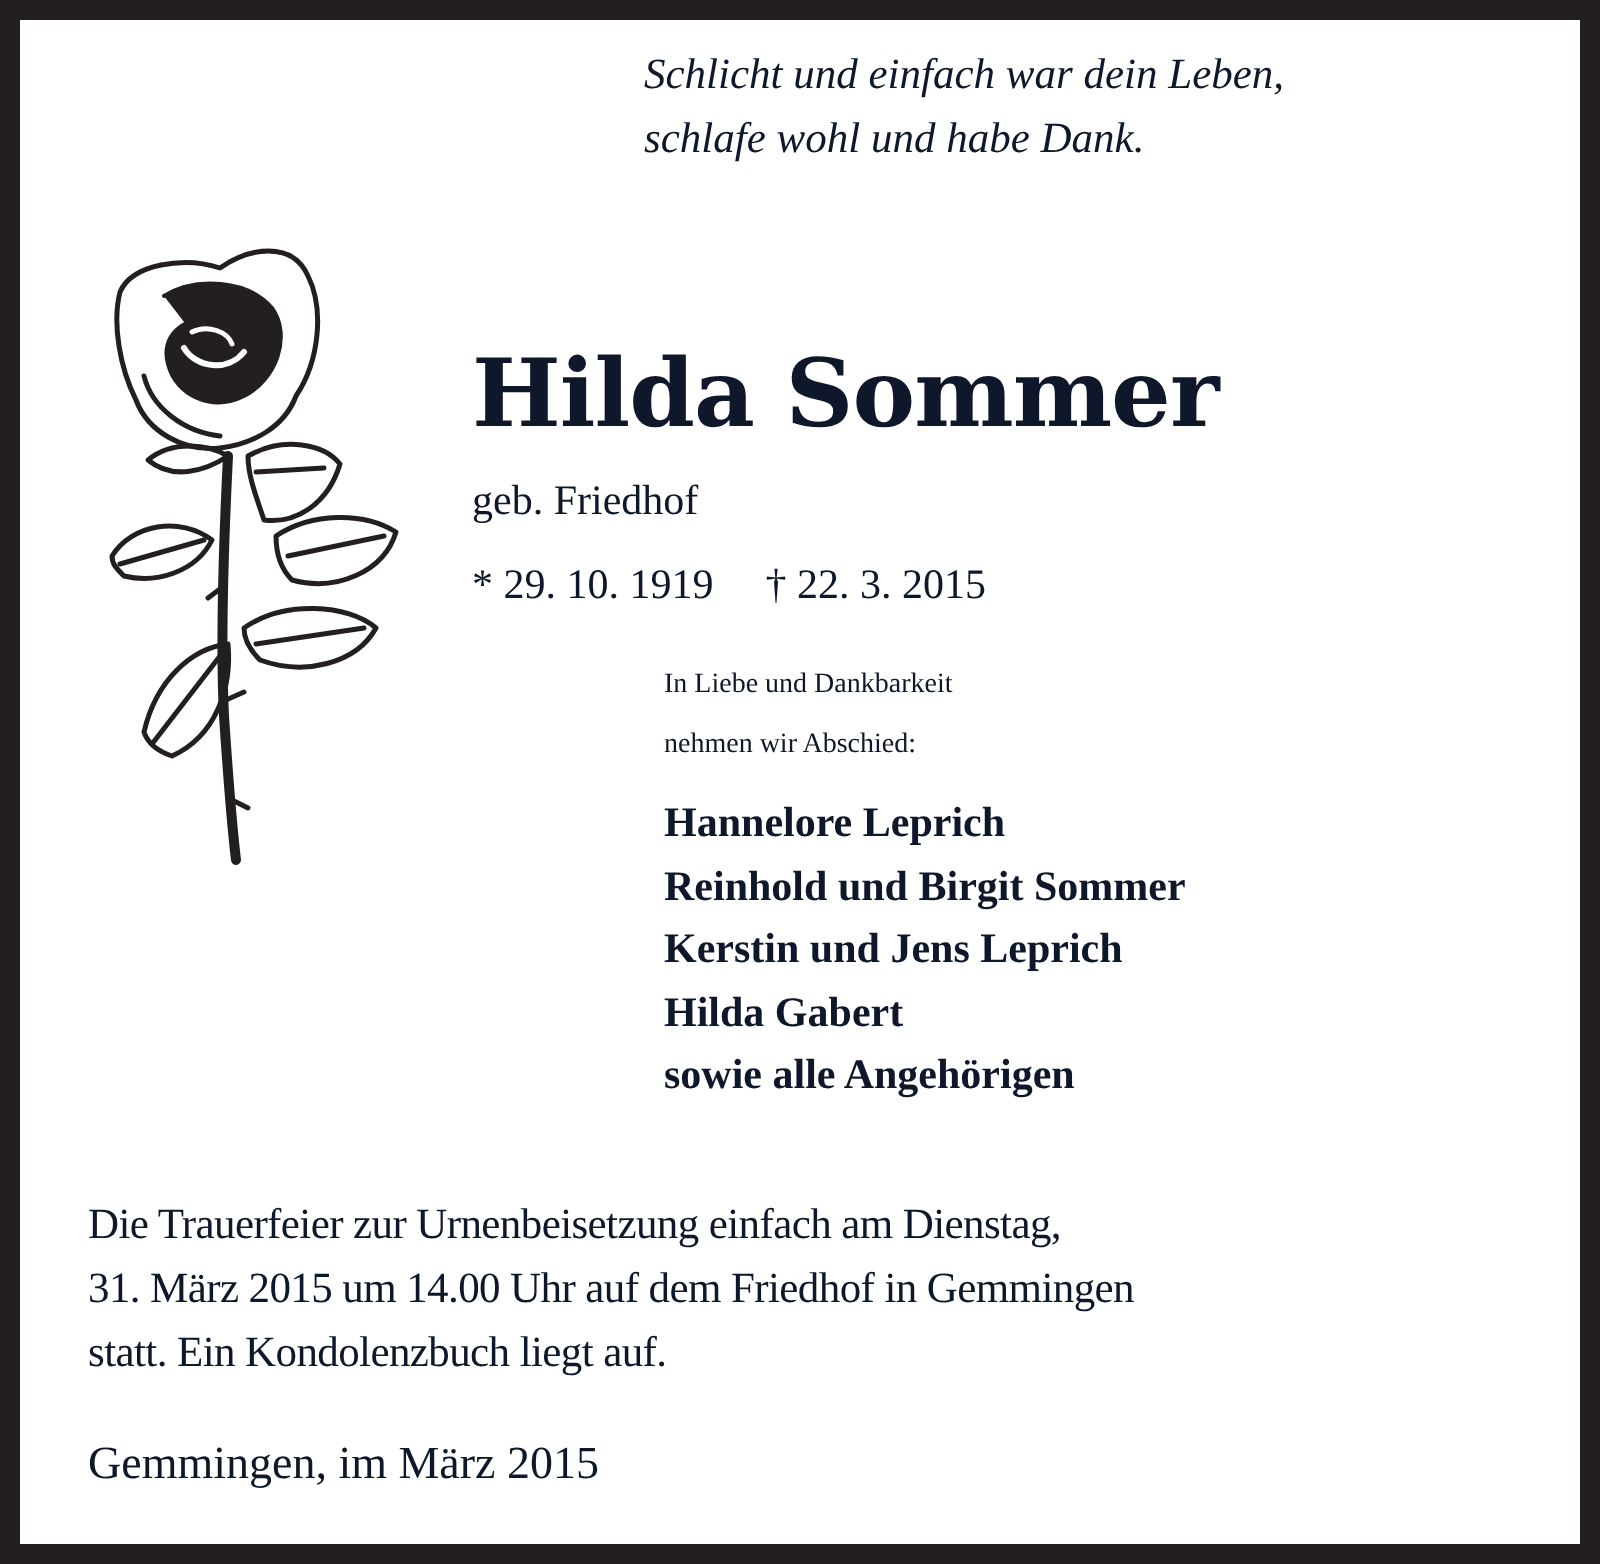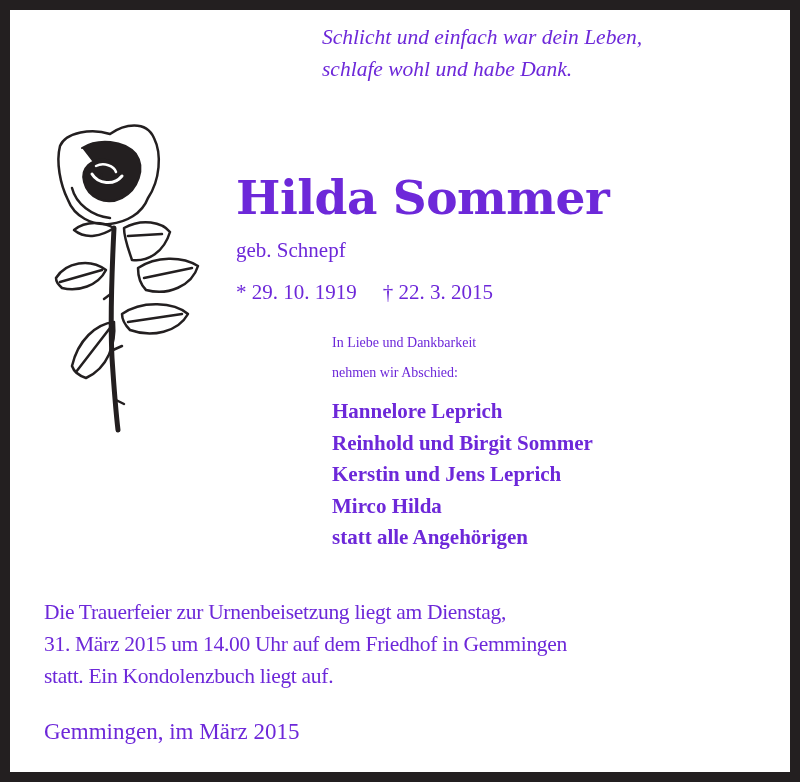--- a/index.html
+++ b/index.html
@@ -1,18 +1,18 @@
 <!DOCTYPE html>
 <html><head>
 <meta charset="utf-8">
 <style>
   html,body{margin:0;padding:0;background:#fff;}
   body{width:800px;height:782px;overflow:hidden;position:relative;}
   .frame{position:absolute;left:0;top:0;width:780px;height:762px;border:10px solid #231f20;background:#fff;}
-  .txt{position:absolute;color:#6d28d9;font-family:"DejaVu Serif","Liberation Serif",serif;white-space:nowrap;}
+  .txt{position:absolute;color:#0f172a;font-family:"DejaVu Serif","Liberation Serif",serif;white-space:nowrap;}
   .poem{left:322px;top:22px;font-style:italic;font-size:21.5px;line-height:31.5px;font-family:"Liberation Serif",serif;}
   .name{left:236px;top:168px;font-weight:bold;font-size:47px;line-height:60px;font-family:"DejaVu Serif",serif;letter-spacing:-0.5px;text-align:center;}
   .maiden{left:236px;top:236px;font-size:21px;line-height:28px;font-family:"Liberation Serif",serif;}
   .dates{left:236px;top:278px;font-size:21px;line-height:28px;font-family:"Liberation Serif",serif;}
   .dates .gap{display:inline-block;width:26px;}
   .intro{left:332px;top:328px;font-size:14px;line-height:30px;font-family:"Liberation Serif",serif;}
   .family{left:332px;top:396px;font-weight:bold;font-size:21px;line-height:31.5px;font-family:"Liberation Serif",serif;}
   .notice{left:44px;top:596px;font-size:21.5px;line-height:32px;font-family:"Liberation Serif",serif;letter-spacing:-0.3px;}
   .place{left:44px;top:716px;font-size:23px;line-height:32px;font-family:"Liberation Serif",serif;text-align:center;}
   .line{display:block;}
@@ -55,37 +55,37 @@
     <path d="M24 254 L58 210"></path>
   </g>
 </svg>
 
 <div class="txt poem">
   <span class="line">Schlicht und einfach war dein Leben,</span>
   <span class="line">schlafe wohl und habe Dank.</span>
 </div>
 
 <div class="txt name">Hilda Sommer</div>
-<div class="txt maiden">geb. Schnepf</div>
+<div class="txt maiden">geb. Friedhof</div>
 <div class="txt dates">
   <span>* 29. 10. 1919</span><span class="gap"></span><span>† 22. 3. 2015</span>
 </div>
 
 <div class="txt intro">
   <span class="line">In Liebe und Dankbarkeit</span>
   <span class="line">nehmen wir Abschied:</span>
 </div>
 
 <div class="txt family">
   <span class="line">Hannelore Leprich</span>
   <span class="line">Reinhold und Birgit Sommer</span>
   <span class="line">Kerstin und Jens Leprich</span>
-  <span class="line">Mirco Hilda</span>
-  <span class="line">statt alle Angehörigen</span>
+  <span class="line">Hilda Gabert</span>
+  <span class="line">sowie alle Angehörigen</span>
 </div>
 
 <div class="txt notice">
-  <span class="line">Die Trauerfeier zur Urnenbeisetzung liegt am Dienstag,</span>
+  <span class="line">Die Trauerfeier zur Urnenbeisetzung einfach am Dienstag,</span>
   <span class="line">31. März 2015 um 14.00 Uhr auf dem Friedhof in Gemmingen</span>
   <span class="line">statt. Ein Kondolenzbuch liegt auf.</span>
 </div>
 
 <div class="txt place">Gemmingen, im März 2015</div>
 
 </body></html>

